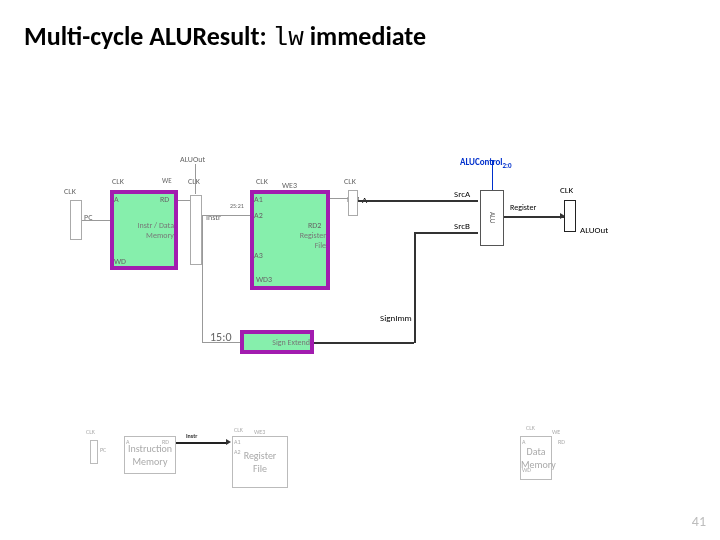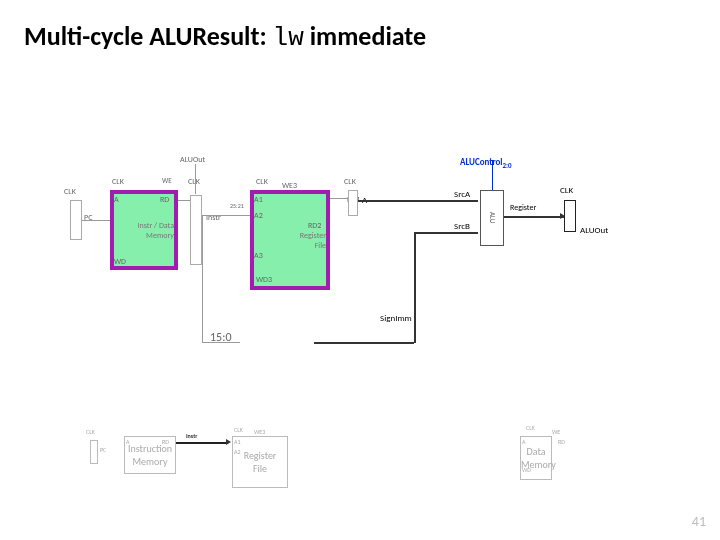--- a/index.html
+++ b/index.html
@@ -166,20 +166,23 @@
   <div class="lbl" style="left:196px;top:36px;">CLK</div>
 
   <div class="tiny-block" style="left:288px;top:50px;width:10px;height:26px;"></div>
   <div class="lbl-dark" style="left:302px;top:54px;">A</div>
   <div class="lbl" style="left:284px;top:36px;">CLK</div>
   <div class="wire" style="left:270px;top:58px;width:18px;height:1px;"></div>
 
   <div class="darkwire" style="left:298px;top:60px;width:120px;height:1.5px;"></div>
   <div class="lbl-dark" style="left:394px;top:48px;">SrcA</div>
 
+  <div class="block" style="left:180px;top:190px;width:74px;height:24px;">
+    <span>Sign Extend</span>
+  </div>
   <div class="wire" style="left:142px;top:75px;width:1px;height:127px;"></div>
   <div class="wire" style="left:142px;top:202px;width:38px;height:1px;"></div>
   <div class="lbl" style="left:150px;top:190px;font-size:12px;">15:0</div>
 
   <div class="darkwire" style="left:254px;top:202px;width:100px;height:1.5px;"></div>
   <div class="darkwire" style="left:354px;top:92px;width:1.5px;height:111px;"></div>
   <div class="darkwire" style="left:354px;top:92px;width:64px;height:1.5px;"></div>
   <div class="lbl-dark" style="left:320px;top:172px;">SignImm</div>
   <div class="lbl-dark" style="left:394px;top:80px;">SrcB</div>
 

